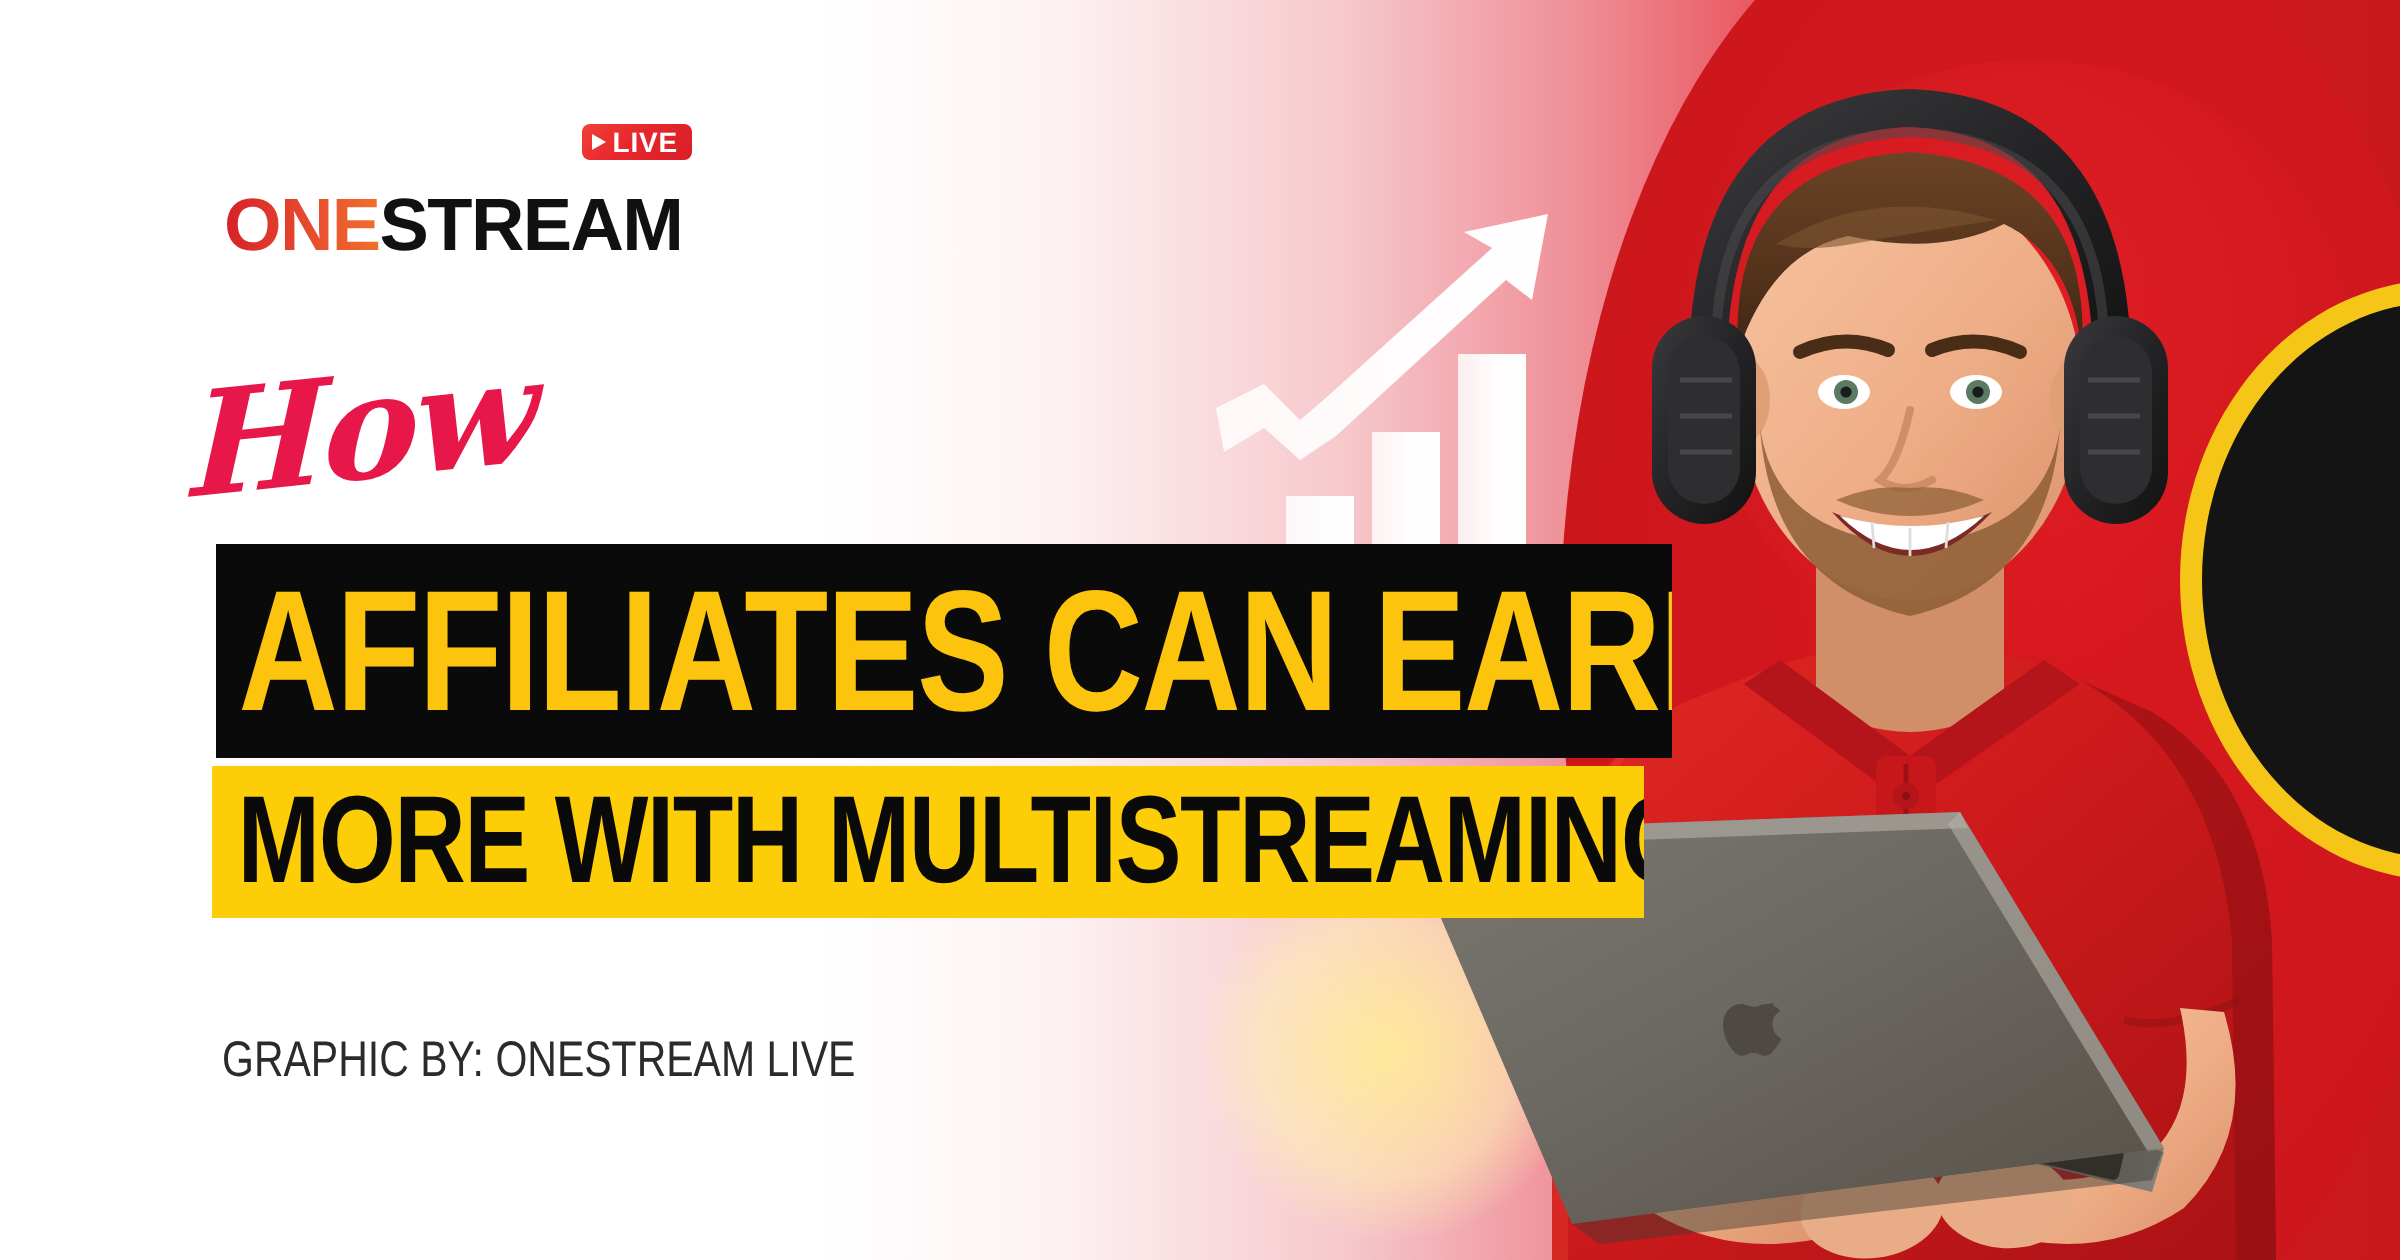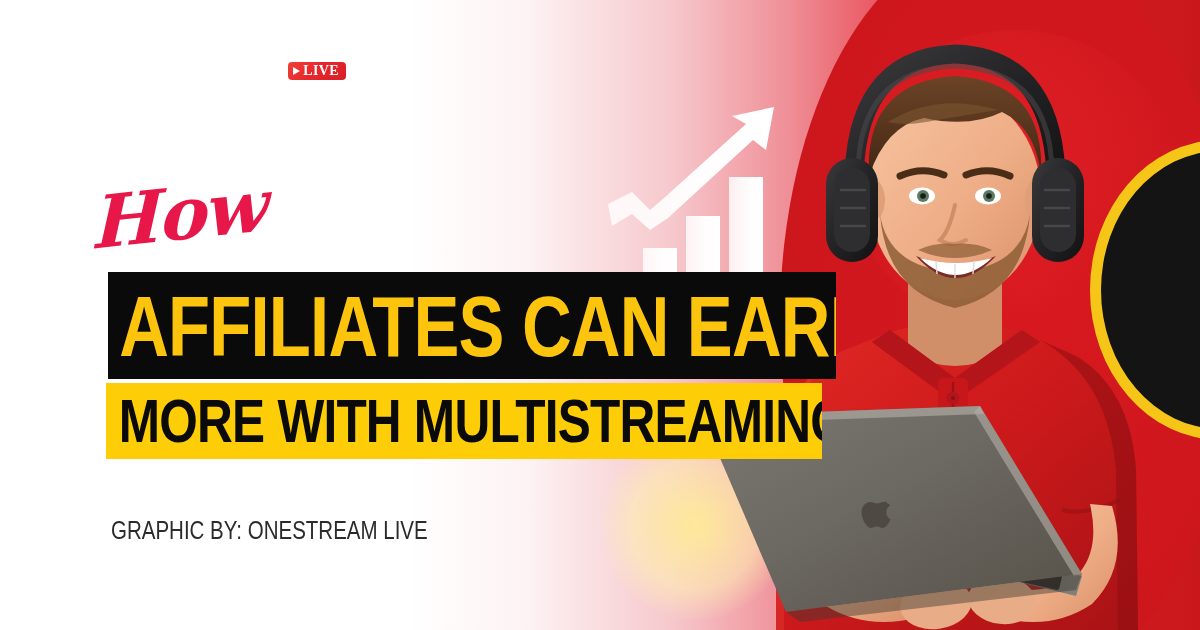--- a/index.html
+++ b/index.html
@@ -53,21 +53,21 @@
     display:flex; align-items:center; gap:3px;
     padding:2px 7px 2px 5px; border-radius:4px;
     background:linear-gradient(135deg,#ef4136 0%,#e8272d 45%,#d81f26 100%);
   }
   .logo-live .tri{
     width:0;height:0;border-left:7px solid #fff;
     border-top:4.5px solid transparent;border-bottom:4.5px solid transparent;
   }
   .logo-live .txt{
     color:#fff; font-size:14px; font-weight:700; letter-spacing:.4px;
-    font-family:Liberation Serif, serif; line-height:1;
+    font-family:Liberation Sans, sans-serif; line-height:1;
   }
   .logo-word{
     font-family:"Liberation Sans", sans-serif;
     font-size:37px; font-weight:700; letter-spacing:-.8px; line-height:1;
     white-space:nowrap; margin-top:16px;
   }
   .logo-one{
     background:linear-gradient(90deg,#d6202a 0%,#e8502e 60%,#f0702c 100%);
     -webkit-background-clip:text; background-clip:text; color:transparent;
   }
@@ -155,20 +155,21 @@
       <rect x="131" y="79" width="34" height="131" fill="url(#wfade)"></rect>
       <path d="M10 106 L34 94 L52 112 L66 100 L148 26 L134 18 L176 9 L168 52 L155 42 L70 120 L52 132 L34 116 L14 128 Z" fill="url(#wfade)"></path>
     </svg>
   </div>
 
   <div class="logo">
     <div class="logo-live">
       <span class="tri"></span>
       <span class="txt">LIVE</span>
     </div>
+    <div class="logo-word"><span class="logo-one">ONE</span><span class="logo-stream">STREAM</span></div>
   </div>
 
   <div class="person">
     <svg viewBox="0 0 440 630" xmlns="http://www.w3.org/2000/svg">
       <defs>
         <linearGradient id="skin" x1="0" y1="0" x2="1" y2="1">
           <stop offset="0%" stop-color="#f6c4a0"></stop>
           <stop offset="55%" stop-color="#eead86"></stop>
           <stop offset="100%" stop-color="#d9906a"></stop>
         </linearGradient>

